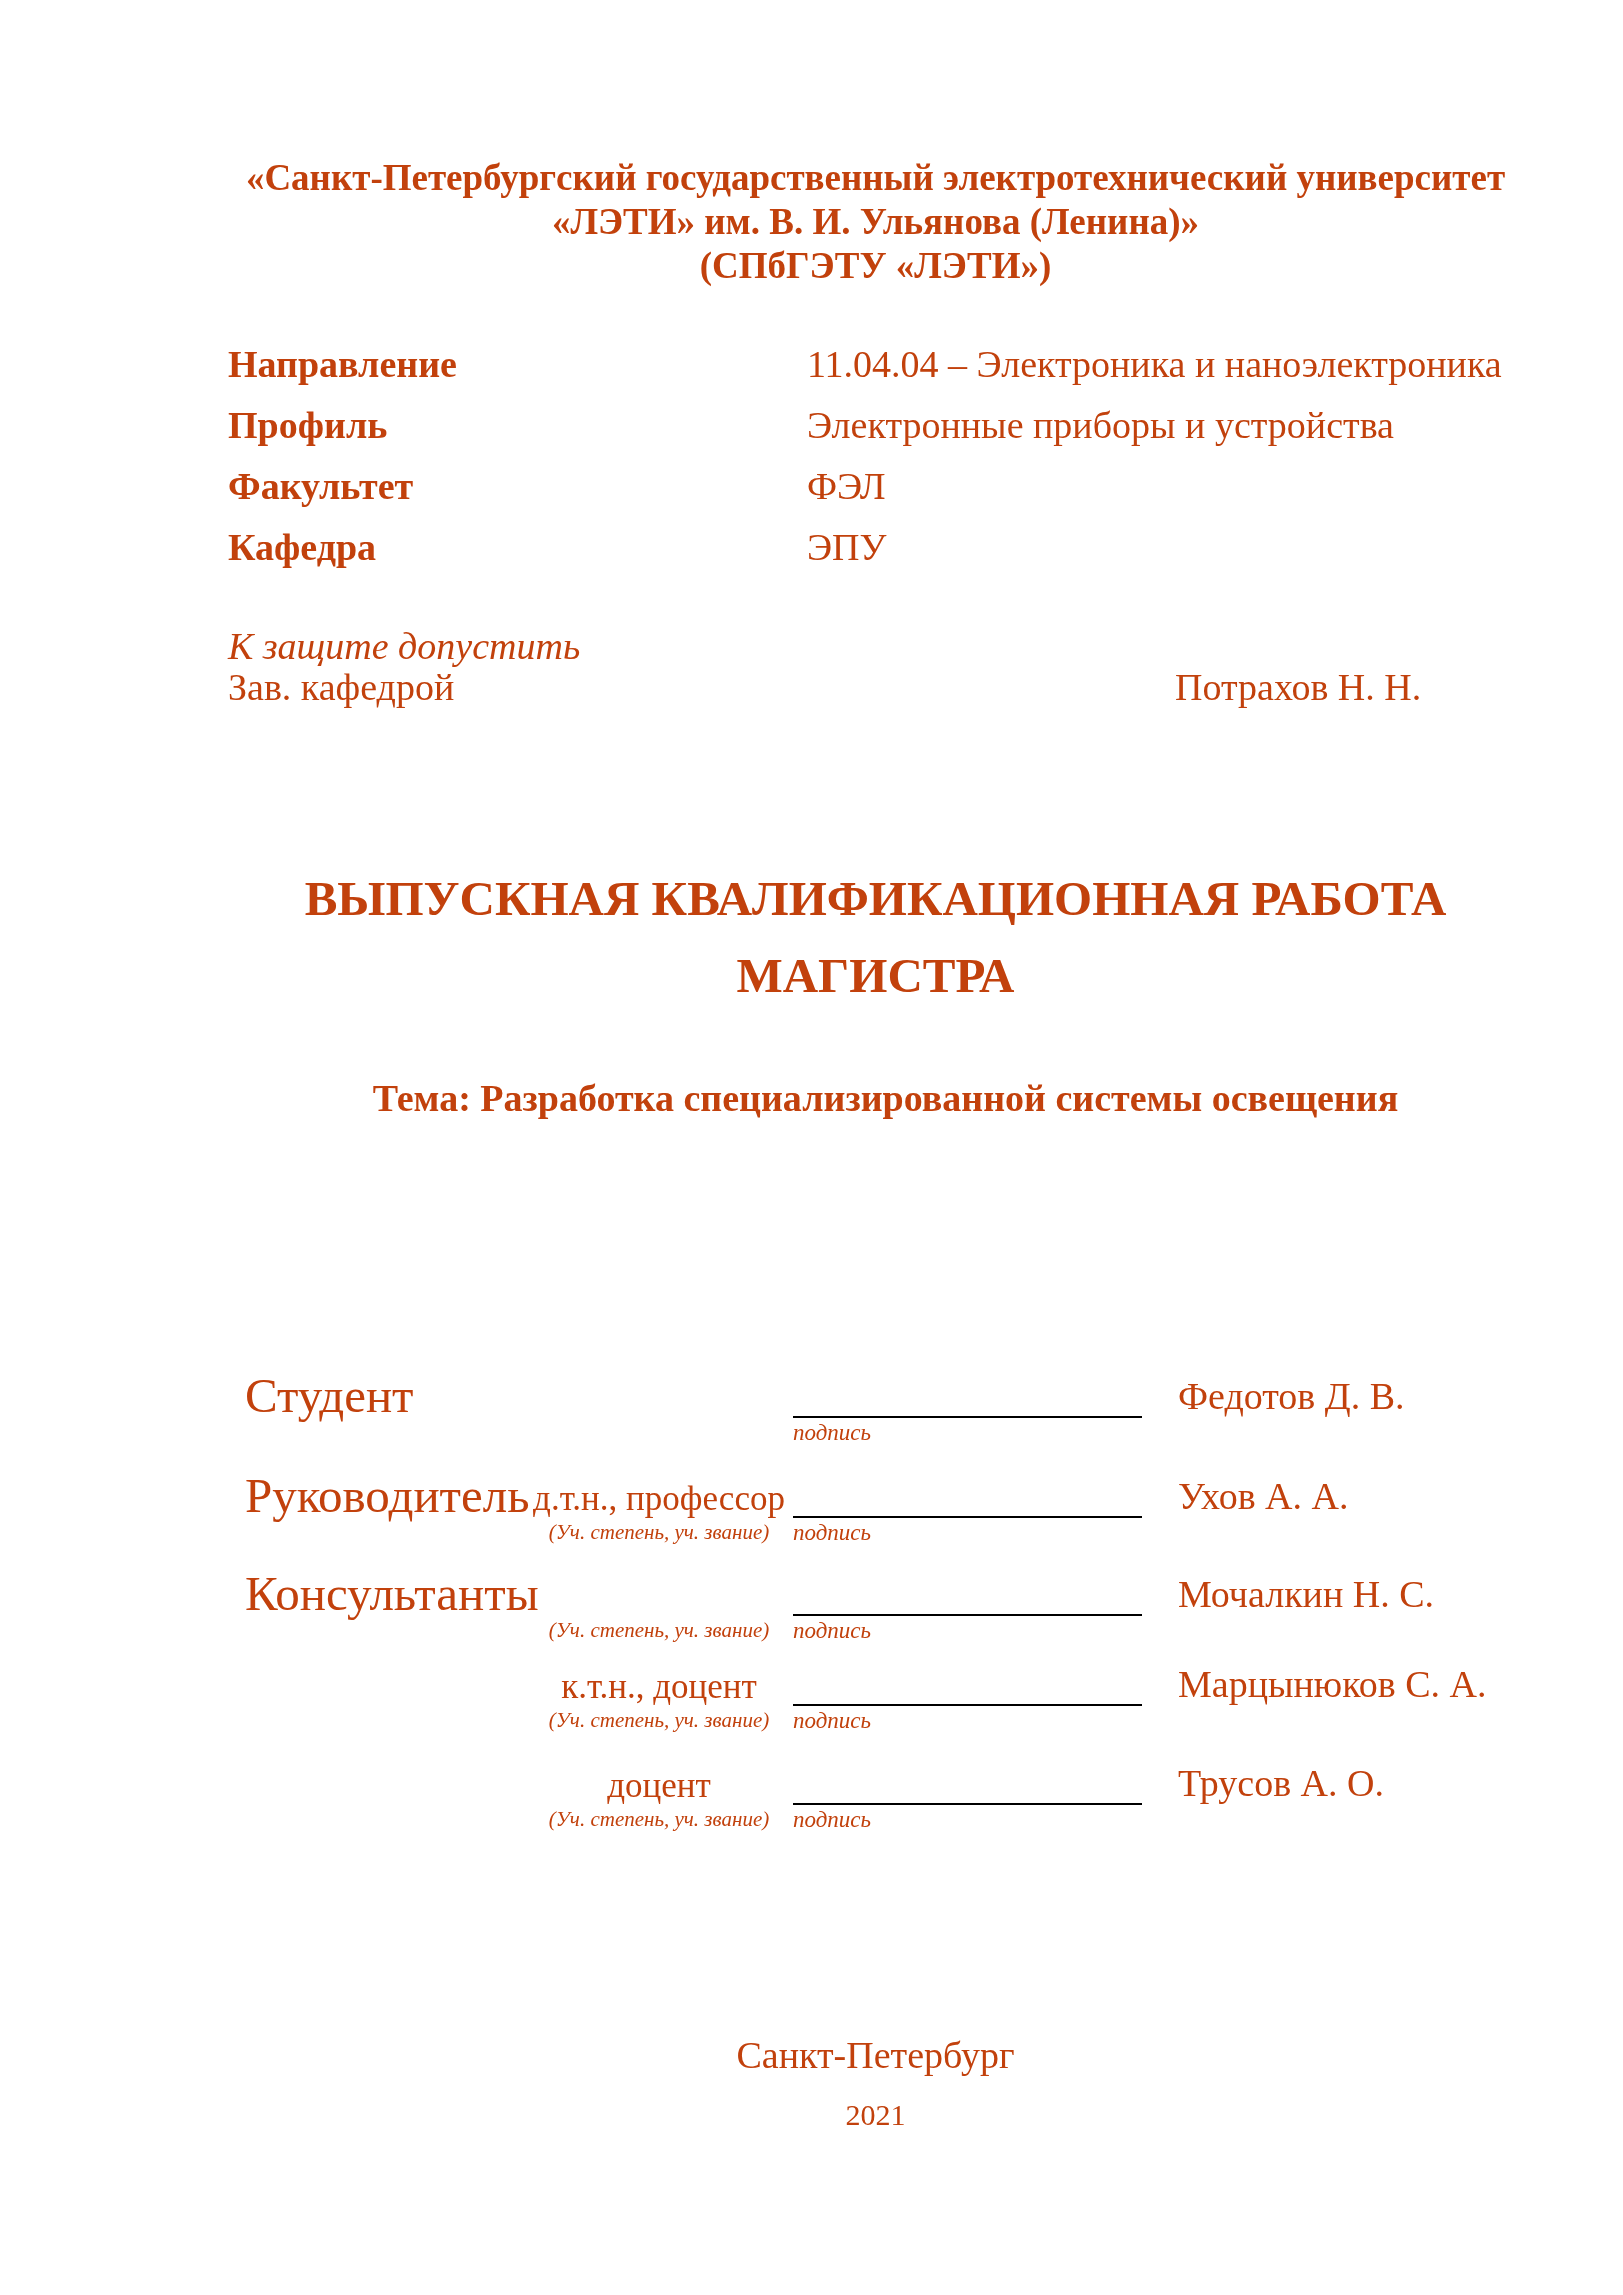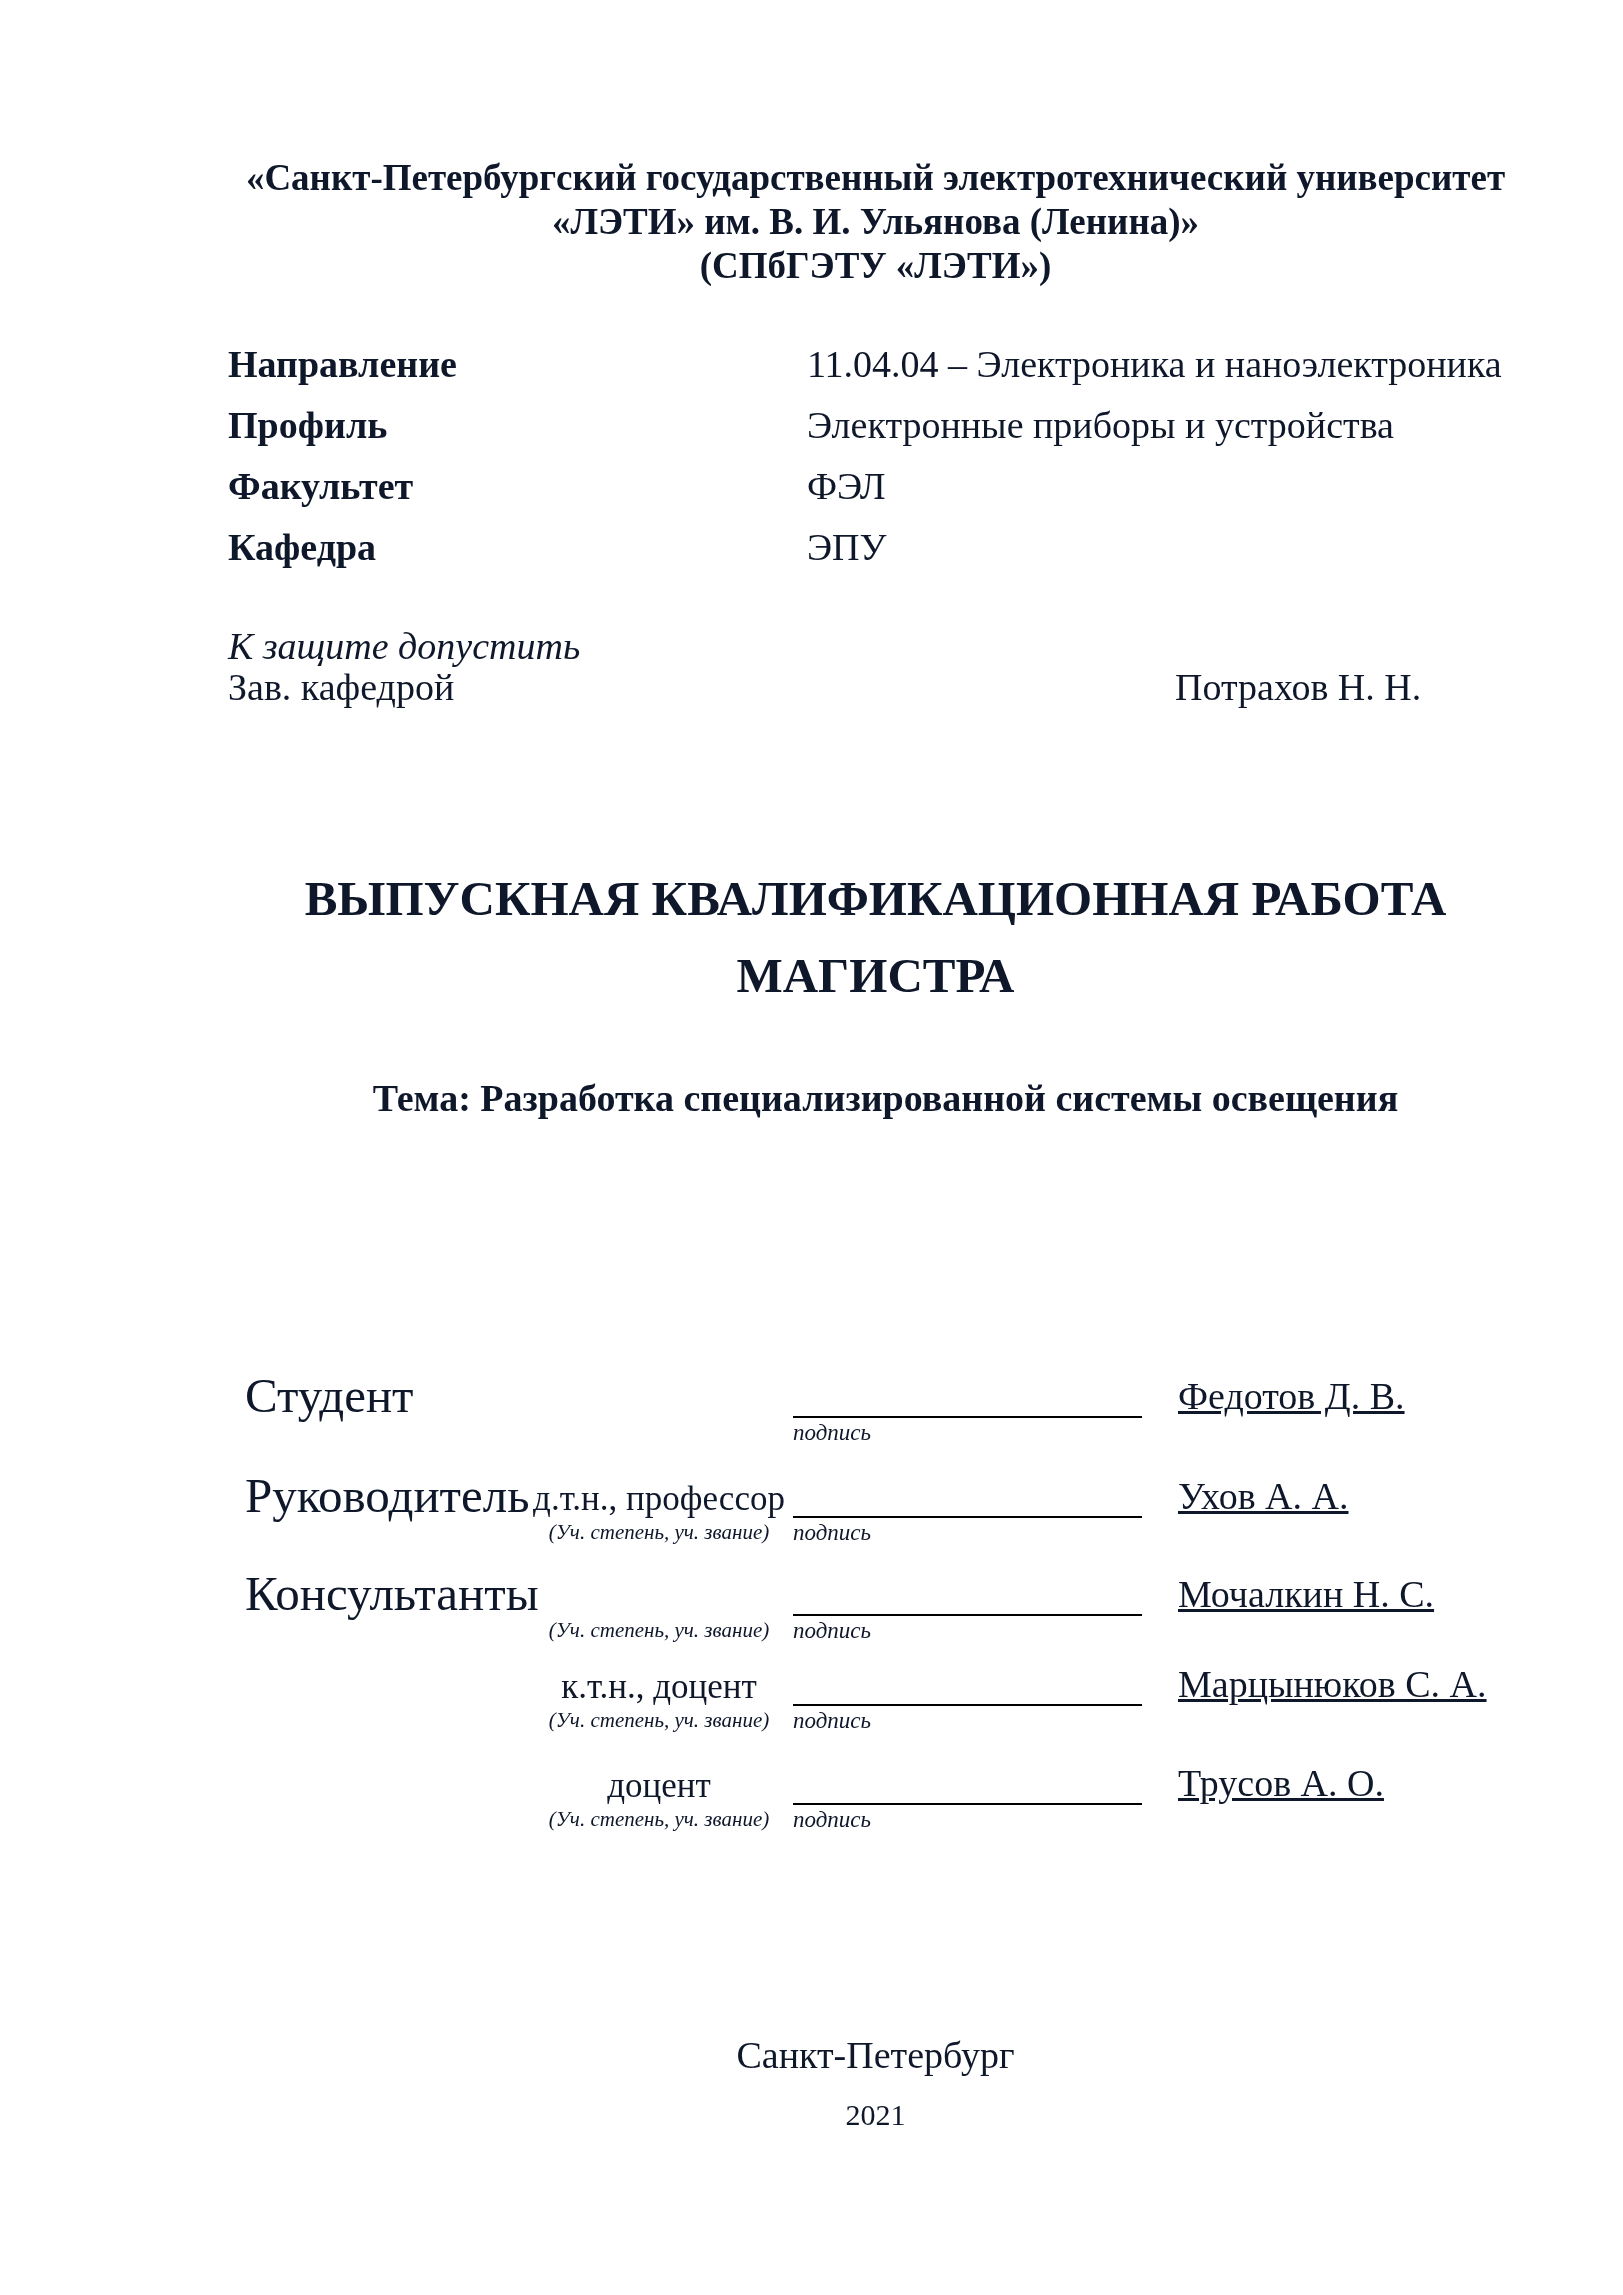--- a/index.html
+++ b/index.html
@@ -2,21 +2,21 @@
 <html style="font-size:12.6px"><head>
 <meta charset="utf-8">
 <style>
   html, body { margin: 0; padding: 0; background: #e8e8e8; }
   .page {
     position: relative;
     width: 1623px;
     height: 2295px;
     margin: 0 auto;
     background: #ffffff;
-    color: #0f172a;
+    color: #c2410c;
     font-family: "Liberation Serif", "DejaVu Serif", serif;
     overflow: hidden;
   }
   
   .univ-header {
     position: absolute;
     left: 228px; top: 156px; width: 1295px;
     text-align: center;
     font-weight: bold;
     font-size: 37px;
@@ -75,21 +75,21 @@
   .sig-deg-caption {
     position: absolute; left: 502px; top: 46px; width: 314px;
     text-align: center; font-style: italic; font-size: 21px; line-height: 25px; white-space: nowrap;
   }
   .sig-caption {
     position: absolute; left: 793px; top: 46px; width: 349px;
     text-align: left; font-style: italic; font-size: 23px; line-height: 25px;
   }
   .sig-name {
     position: absolute; left: 1178px; top: 0;
-    font-size: 38px; line-height: 44px; white-space: nowrap; text-decoration: underline;
+    font-size: 38px; line-height: 44px; white-space: nowrap;
   }
   
   .footer-city {
     position: absolute; left: 228px; top: 2033px; width: 1295px;
     text-align: center; font-size: 38px; line-height: 44px;
   }
   .footer-year {
     position: absolute; left: 228px; top: 2093px; width: 1295px;
     text-align: center; font-size: 30px; line-height: 44px;
   }

